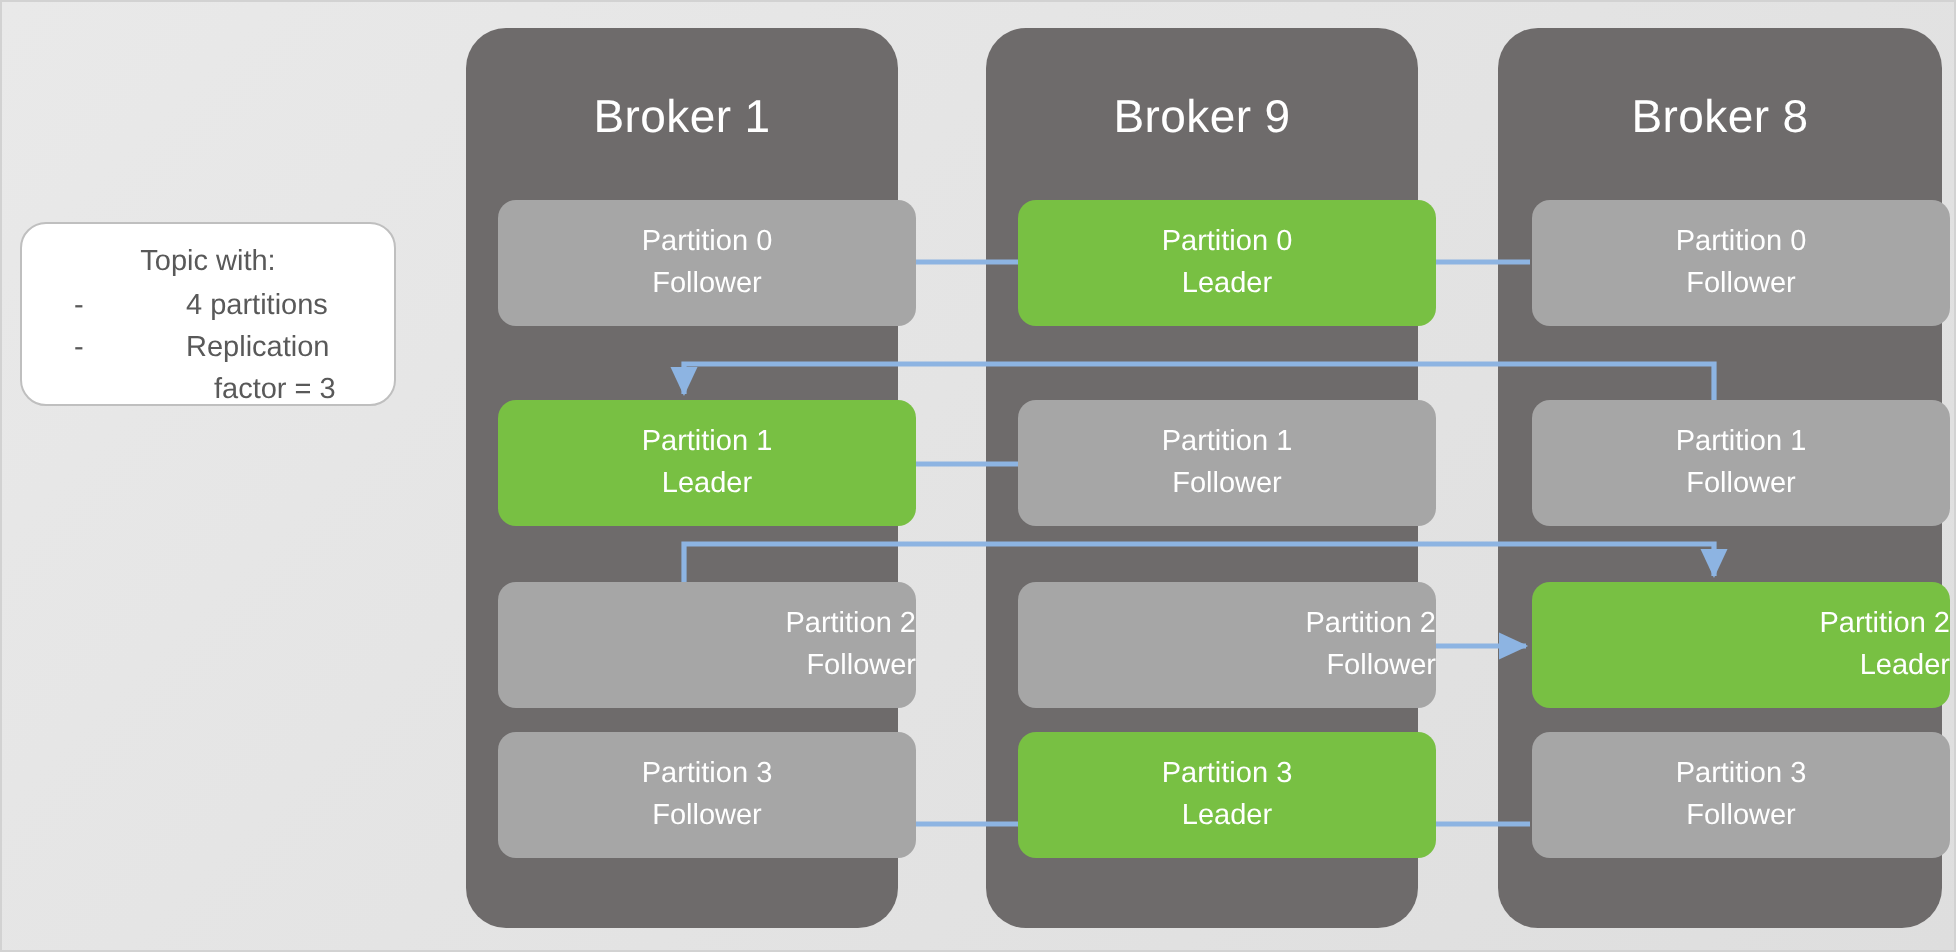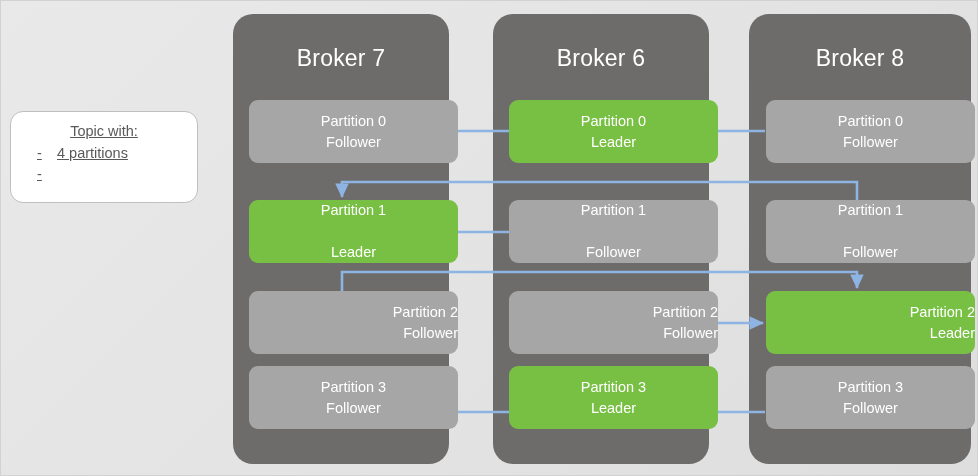--- a/index.html
+++ b/index.html
@@ -32,37 +32,37 @@
     width: 188px;
     height: 92px;
     background: #ffffff;
     border: 1px solid #bfbfbf;
     border-radius: 13px;
     box-sizing: border-box;
     color: #595959;
     font-size: 14.5px;
     line-height: 21px;
     padding-top: 9px;
-    text-decoration: underline;
   }
   .legend-title {
     text-align: center;
     margin-bottom: 1px;
   }
   .legend-row {
     display: flex;
     padding-left: 26px;
   }
   .legend-dash {
     width: 20px;
     flex: 0 0 20px;
     text-align: left;
   }
   .legend-text {
     flex: 1 1 auto;
+    margin-left: 36px;
   }
   .legend-text .l2 {
     display: block;
     padding-left: 14px;
   }
 
   
   .broker {
     position: absolute;
     top: 13px;
@@ -105,21 +105,21 @@
   .partition.follower { background: #a6a6a6; }
   .partition.leader   { background: #78c043; }
 
   
   .col-1 { left: 248px; }
   .col-2 { left: 508px; }
   .col-3 { left: 765px; }
 
   
   .row-0 { top: 99px; }
-  .row-1 { top: 199px; justify-content: space-between; }
+  .row-1 { top: 199px; }
   .row-2 { top: 290px; align-items: flex-end; }
   .row-3 { top: 365px; }
 
   
   #arrows {
     position: absolute;
     left: 0;
     top: 0;
     width: 978px;
     height: 476px;
@@ -134,28 +134,32 @@
   <div class="legend">
     <div class="legend-title">Topic with:</div>
 
     <div class="legend-row">
       <span class="legend-dash">-</span>
       <span class="legend-text">4 partitions</span>
     </div>
 
     <div class="legend-row">
       <span class="legend-dash">-</span>
+      <span class="legend-text">
+        <span>Replication</span>
+        <span class="l2">factor = 3</span>
+      </span>
     </div>
   </div>
 
   <div class="broker" id="broker-1">
-    <div class="broker-title">Broker 7</div>
+    <div class="broker-title">Broker 1</div>
   </div>
   <div class="broker" id="broker-2">
-    <div class="broker-title">Broker 6</div>
+    <div class="broker-title">Broker 9</div>
   </div>
   <div class="broker" id="broker-3">
     <div class="broker-title">Broker 8</div>
   </div>
 
   <svg id="arrows" viewBox="0 0 978 476" width="978" height="476">
     <defs>
       <marker id="ah" markerWidth="6" markerHeight="6" refX="5.2" refY="3" orient="auto" markerUnits="strokeWidth">
         <path d="M0,0.4 L5.6,3 L0,5.6 z" fill="#8db4e2"></path>
       </marker>

